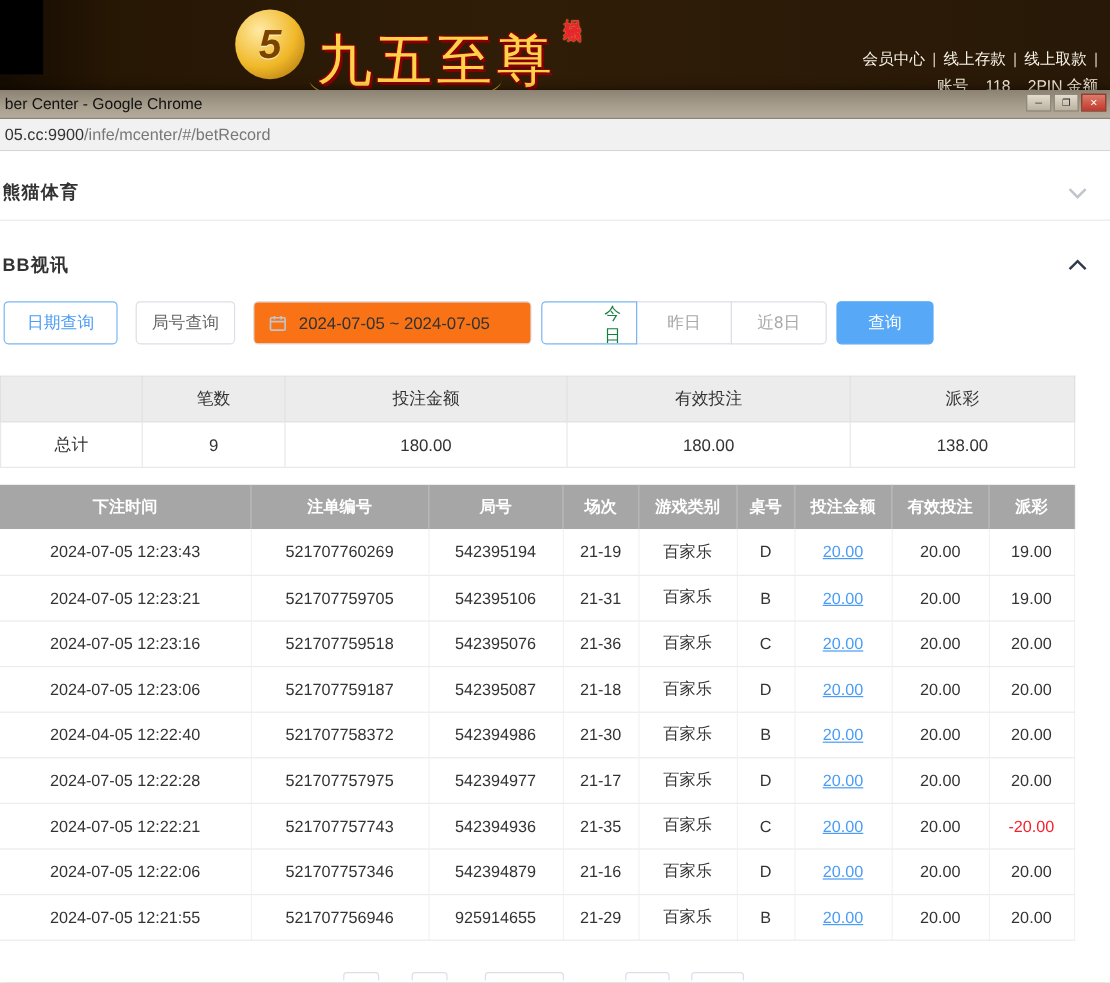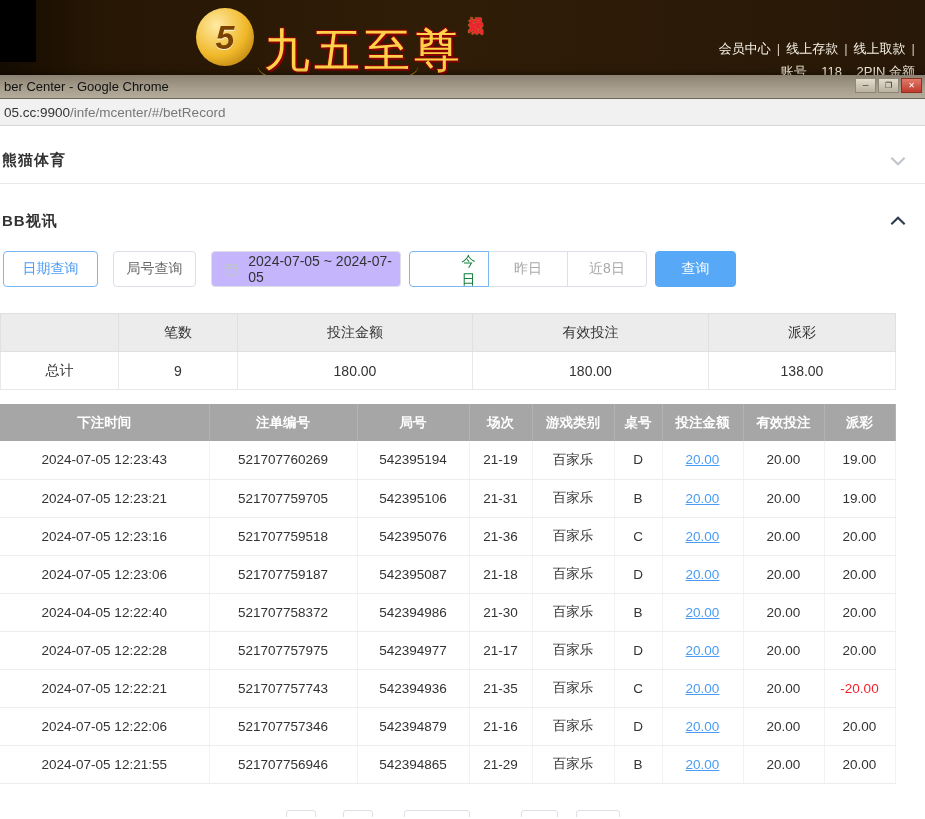--- a/index.html
+++ b/index.html
@@ -51,22 +51,22 @@
                  border-bottom:1px solid #eaeaea; padding:0 17px 0 2px; cursor:pointer; }
   .section-row.bb { border-bottom:none; margin-top:14px; }
   .section-label { font-size:15px; color:#333; font-weight:600; letter-spacing:1px; }
   .chev { width:20px; height:20px; stroke:#c0c4cc; stroke-width:2.5; fill:none; }
   .chev.up { stroke:#2e3b4e; }
 
   .filters { display:flex; align-items:center; margin-top:7px; height:36px; padding-left:3px; }
   .btn { height:36px; border-radius:4px; background:#fff; font-size:14px; cursor:pointer; font-family:inherit; }
   .outline-blue { width:95px; border:1px solid #79b6f2; color:#4a9cf5; margin-right:15px; }
   .outline-gray { width:83px; border:1px solid #dcdfe6; color:#666; margin-right:15px; }
-  .datebox { width:190px; height:36px; border:1px solid #dcdfe6; border-radius:4px; display:flex;
-             align-items:center; padding-left:12px; margin-right:8px; cursor:pointer; background:#c4b5fd; }
+  .datebox { width:232px; height:36px; border:1px solid #dcdfe6; border-radius:4px; display:flex;
+             align-items:center; padding-left:12px; margin-right:8px; cursor:pointer; background:#f97316; }
   .cal { width:15px; height:15px; stroke:#c0c4cc; fill:none; stroke-width:1.5; margin-right:10px; }
   .datebox span { font-size:14px; color:#333; }
   .btn-group { display:flex; margin-right:8px; }
   .grp { width:80px; border:1px solid #dcdfe6; border-radius:0; margin-left:-1px; color:#a8a8a8; background:#fff; }
   .grp.first { border-radius:4px 0 0 4px; margin-left:0; }
   .grp.last  { border-radius:0 4px 4px 0; }
   .grp.active-blue { color:#15803d; border-color:#79b6f2; position:relative; z-index:1;padding-left:45px; }
   .solid-blue { width:81px; border:1px solid #57a8f7; background:#57a8f7; color:#fff; }
 
   table { border-collapse:collapse; table-layout:fixed;border-radius:22px; }
@@ -300,21 +300,21 @@
               <td>21-16</td>
               <td>百家乐</td>
               <td>D</td>
               <td><a class="bet-link">20.00</a></td>
               <td>20.00</td>
               <td>20.00</td>
             </tr>
             <tr>
               <td>2024-07-05 12:21:55</td>
               <td>521707756946</td>
-              <td>542394865</td>
+              <td>925914655</td>
               <td>21-29</td>
               <td>百家乐</td>
               <td>B</td>
               <td><a class="bet-link">20.00</a></td>
               <td>20.00</td>
               <td>20.00</td>
             </tr>
           </tbody>
       </table>
 

